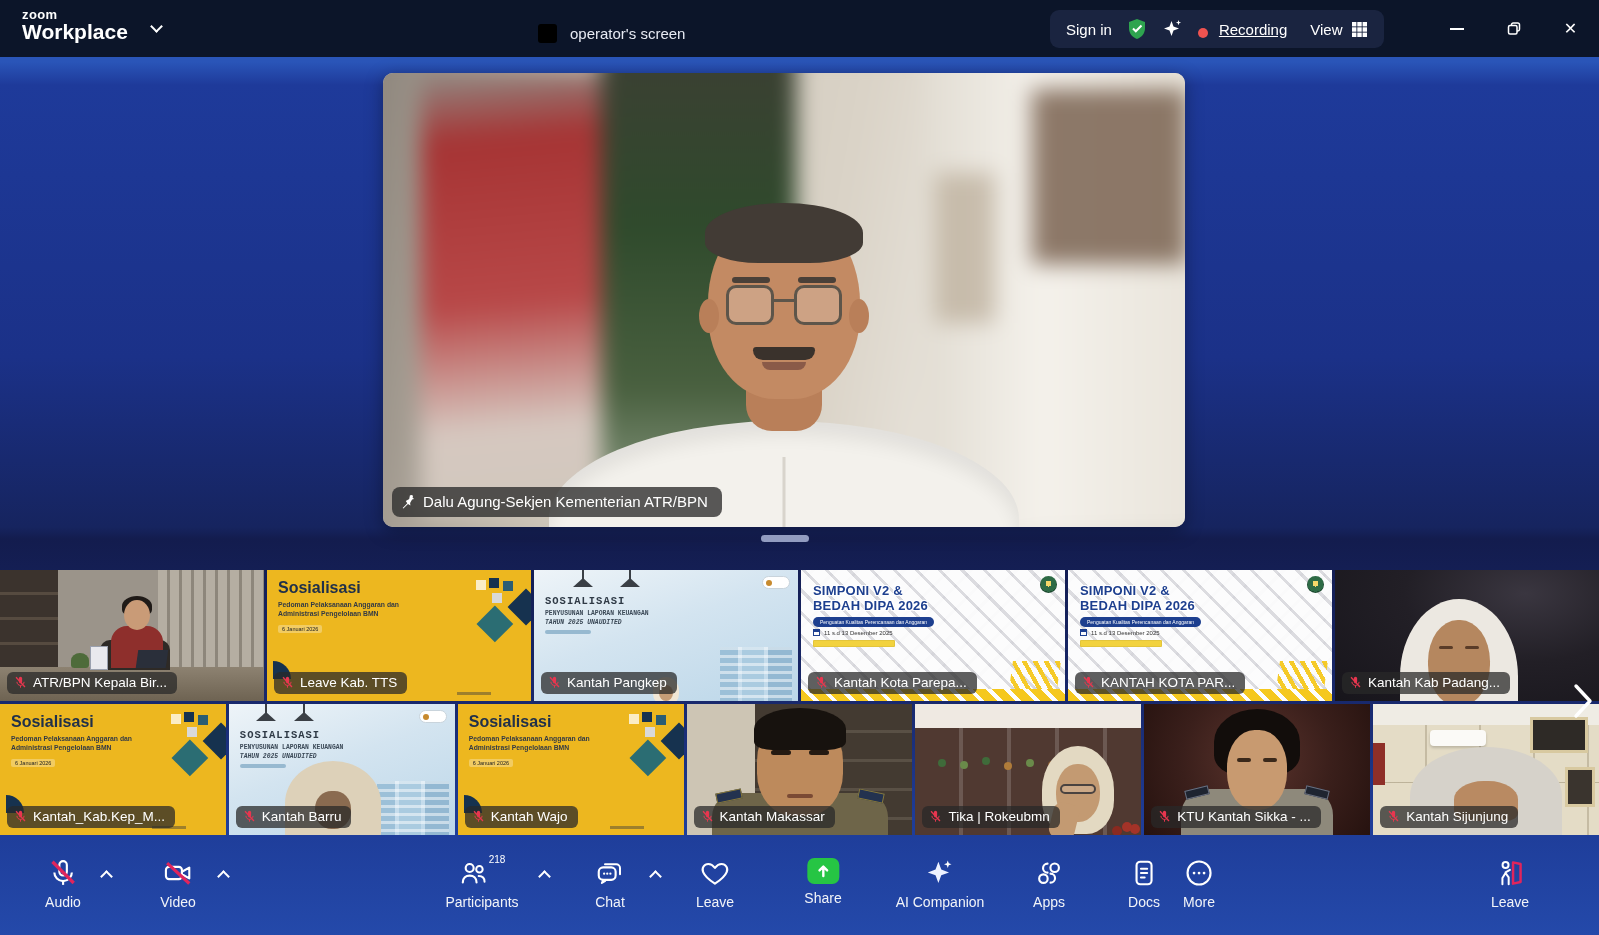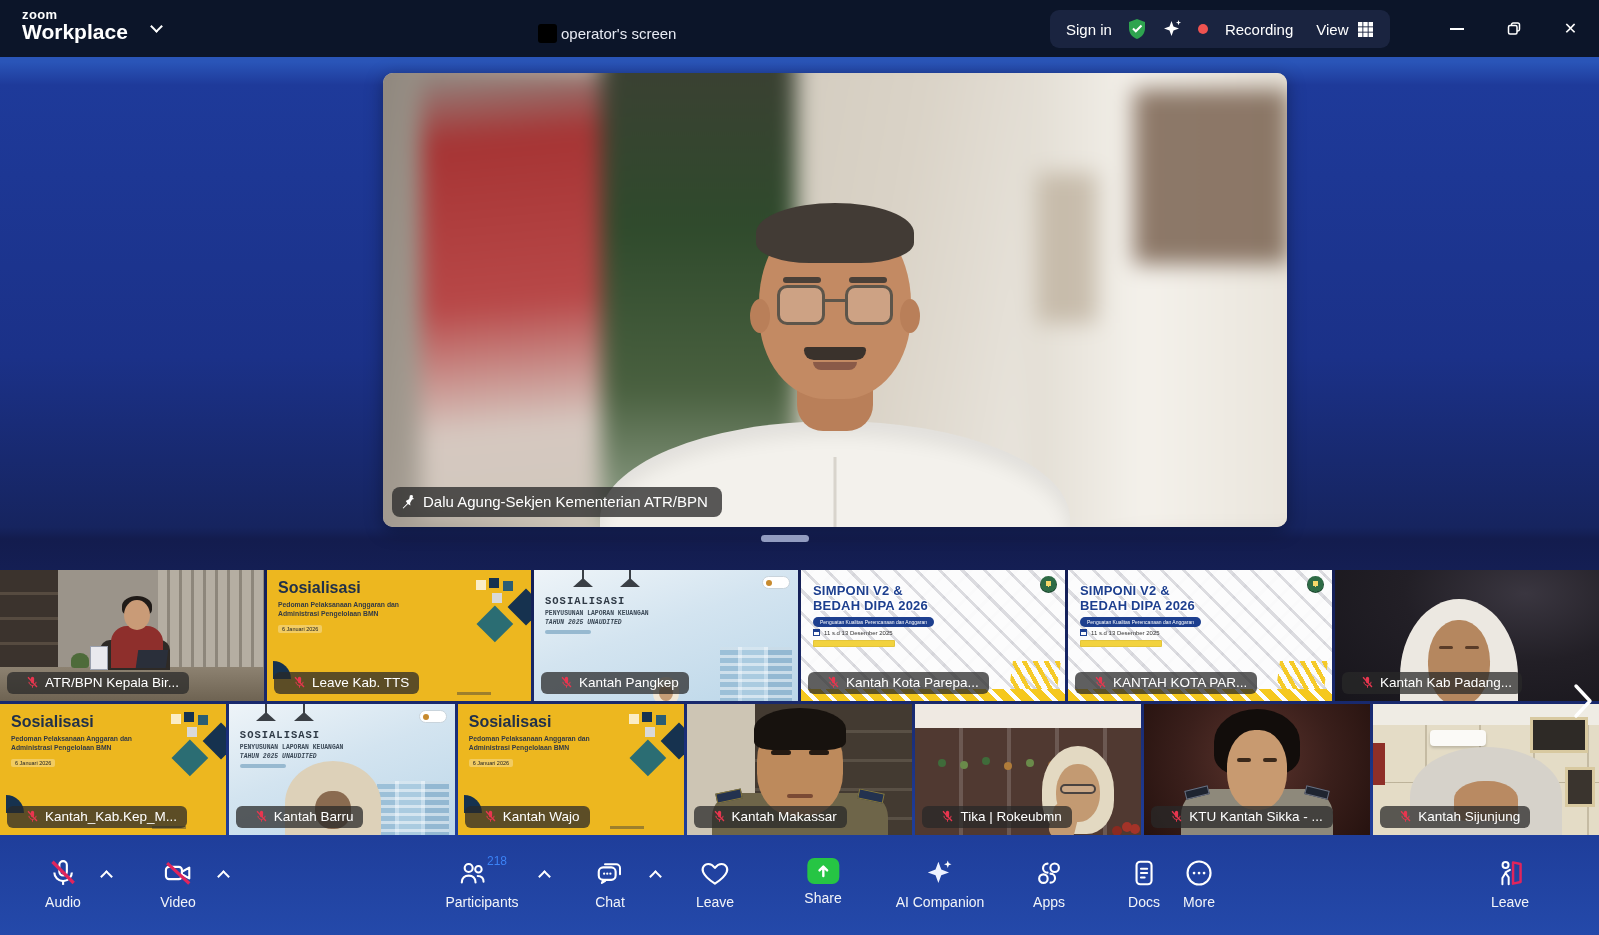--- a/index.html
+++ b/index.html
@@ -12,39 +12,39 @@
   .logo { position:absolute; left:22px; top:8px; color:#fff; line-height:1.02; cursor:default; }
   .logo .z { display:block; font-size:13px; font-weight:bold; letter-spacing:.4px; }
   .logo .w { display:block; font-size:21px; font-weight:bold; }
   .chev { width:9px; height:9px; border-right:2px solid #fff; border-bottom:2px solid #fff; display:inline-block; }
   .chev.down { transform:rotate(45deg); }
   .chev.up { transform:rotate(-135deg); }
   .logo-chev { position:absolute; left:152px; top:22px; }
   .tab-meeting { position:absolute; left:200px; top:9px; width:298px; height:48px; background:#1e3f9e;
     border-radius:11px 11px 0 0; display:flex; align-items:center; gap:11px; padding-left:22px;
     color:#fff; font-size:15px; }
-  .tab-operator { position:absolute; left:522px; top:9px; height:48px; display:flex; align-items:center; gap:4px;
+  .tab-operator { position:absolute; left:522px; top:9px; height:48px; display:flex; align-items:center; gap:13px;
     color:#e7eaf3; font-size:15px; padding:0 16px; }
   .thumb { width:19px; height:19px; background:#000; border-radius:3px; }
   .tb-pill { position:absolute; left:1050px; top:10px; height:38px; background:#1a2440; border-radius:9px;
     display:flex; align-items:center; padding:0 16px; gap:15px; color:#fff; font-size:15px; }
   .rec-dot { width:10px; height:10px; border-radius:50%; background:#ef5350; display:inline-block; }
-  .rec-wrap { display:flex; align-items:center; gap:17px; }
+  .rec-wrap { display:flex; align-items:flex-end; gap:11px;text-decoration:underline; }
   .view-wrap { display:flex; align-items:center; gap:8px; margin-left:8px; }
   .win-controls { position:absolute; right:0; top:0; height:57px; display:flex; }
   .win-btn { width:57px; height:57px; display:flex; align-items:center; justify-content:center; color:#fff; font-size:16px; }
   .min-line { width:14px; height:2px; background:#fff; }
 
   
   .content { position:absolute; top:57px; left:0; width:1599px; height:878px;
     background:linear-gradient(180deg,#2a55b8 0,#2a55b8 5px,#1e3a9a 28px,#1b3188 300px,
       #16245f 470px,#131c4e 482px,#18286b 640px,#1e3c98 762px,#2449aa 878px); }
 
   
-  .main-video { position:absolute; left:383px; top:73px; width:904px; height:454px; border-radius:10px;
+  .main-video { position:absolute; left:383px; top:73px; width:802px; height:454px; border-radius:10px;
     overflow:hidden; background:#cfc8bd; box-shadow:0 4px 18px rgba(0,0,0,.35); z-index:5; }
   .mv-bg { position:absolute; inset:-20px; filter:blur(11px); }
   .mv-wall { position:absolute; inset:0; background:linear-gradient(100deg,#8a8279 0%,#cec7ba 30%,#dad3c7 55%,#efece6 78%,#d9d3c9 100%); }
   .mv-flag-red { position:absolute; left:58px; top:20px; width:180px; height:440px;
     background:linear-gradient(175deg,#8f8a84 0%,#a63434 16%,#b84848 52%,#d6c8c0 80%,#d0c8bd 100%); }
   .mv-flag-green { position:absolute; left:238px; top:-10px; width:195px; height:480px;
     background:linear-gradient(180deg,#3c3f33 0%,#2f4a2c 38%,#49603f 72%,#93a38c 100%); }
   .mv-door { position:absolute; right:-10px; top:-10px; width:290px; height:490px;
     background:linear-gradient(90deg,#e2ddd3,#f4f1eb 40%,#e8e3d9); }
   .mv-frame { position:absolute; right:18px; top:36px; width:155px; height:175px; background:#7a6351; opacity:.85; }
@@ -74,21 +74,21 @@
   .mv-label { position:absolute; left:9px; bottom:10px; display:flex; align-items:center; gap:8px;
     background:rgba(44,44,44,.78); border-radius:8px; padding:6px 14px 7px 9px; color:#fff; font-size:15px; z-index:4; }
 
   .handle { position:absolute; left:761px; top:535px; width:48px; height:7px; border-radius:4px; background:#929cc0; z-index:6; }
 
   
   .grow { position:absolute; left:0; width:1599px; height:131px; display:flex; gap:3px; z-index:4; }
   .grow.r1 { top:570px; } .grow.r2 { top:704px; }
   .tile { position:relative; flex:1 1 0; overflow:hidden; background:#1c1c22; }
   .tile-label { position:absolute; left:7px; bottom:7px; display:flex; align-items:center; gap:6px;
-    background:rgba(40,40,40,.74); border-radius:6px; padding:3px 10px 4px 19px; color:#fff;
+    background:rgba(40,40,40,.74); border-radius:6px; padding:3px 10px 4px 7px; color:#fff;
     font-size:13.5px; white-space:nowrap; z-index:6; max-width:205px; }
 
   .next-chevron { position:absolute; left:1572px; top:682px; z-index:8; }
 
   
   .slide-yellow { background:#edb71f; }
   .sy-title { position:absolute; left:11px; top:9px; font-size:16px; font-weight:bold; color:#20304a; }
   .sy-sub { position:absolute; left:11px; top:31px; width:130px; font-size:6.8px; font-weight:bold; color:#333a45; line-height:1.3; }
   .sy-date { position:absolute; left:11px; top:55px; font-size:5.5px; color:#222; background:rgba(255,255,255,.3); padding:1px 4px; border-radius:2px; }
   .sy-d1 { position:absolute; right:32px; top:8px; width:10px; height:10px; background:#16324f;
@@ -224,21 +224,21 @@
   .ak-red { position:absolute; left:0; top:30%; width:12px; height:42px; background:#8e2f28; }
   .ak-hijab { position:absolute; left:50%; bottom:-10px; transform:translateX(-50%); width:152px; height:98px;
     background:#d6d2ca; border-radius:50% 50% 0 0; }
   .ak-hijab::after { content:""; position:absolute; left:44px; top:34px; width:64px; height:40px; background:#b98a62; border-radius:46% 46% 20% 20%; }
 
   
   .tb-item { position:absolute; top:858px; transform:translateX(-50%); display:flex; flex-direction:column;
     align-items:center; color:#f2f4f8; z-index:10; }
   .tb-item .lbl { margin-top:6px; font-size:14px; white-space:nowrap; }
   .tb-chev { position:absolute; top:872px; z-index:11; }
-  .p-count { font-size:12px; margin-left:0; margin-top:-4px; color:#3b82f6; }
+  .p-count { font-size:10px; margin-left:0; margin-top:-4px; color:#ffffff; }
   .icon-row { display:flex; align-items:flex-start; height:30px; }
   .share-box { width:32px; height:26px; background:#26c544; border-radius:7px; display:flex; align-items:center; justify-content:center; }
 </style>
 </head>
 <body>
 
 <div class="app">
 
   <div class="titlebar">
     <div class="logo">

